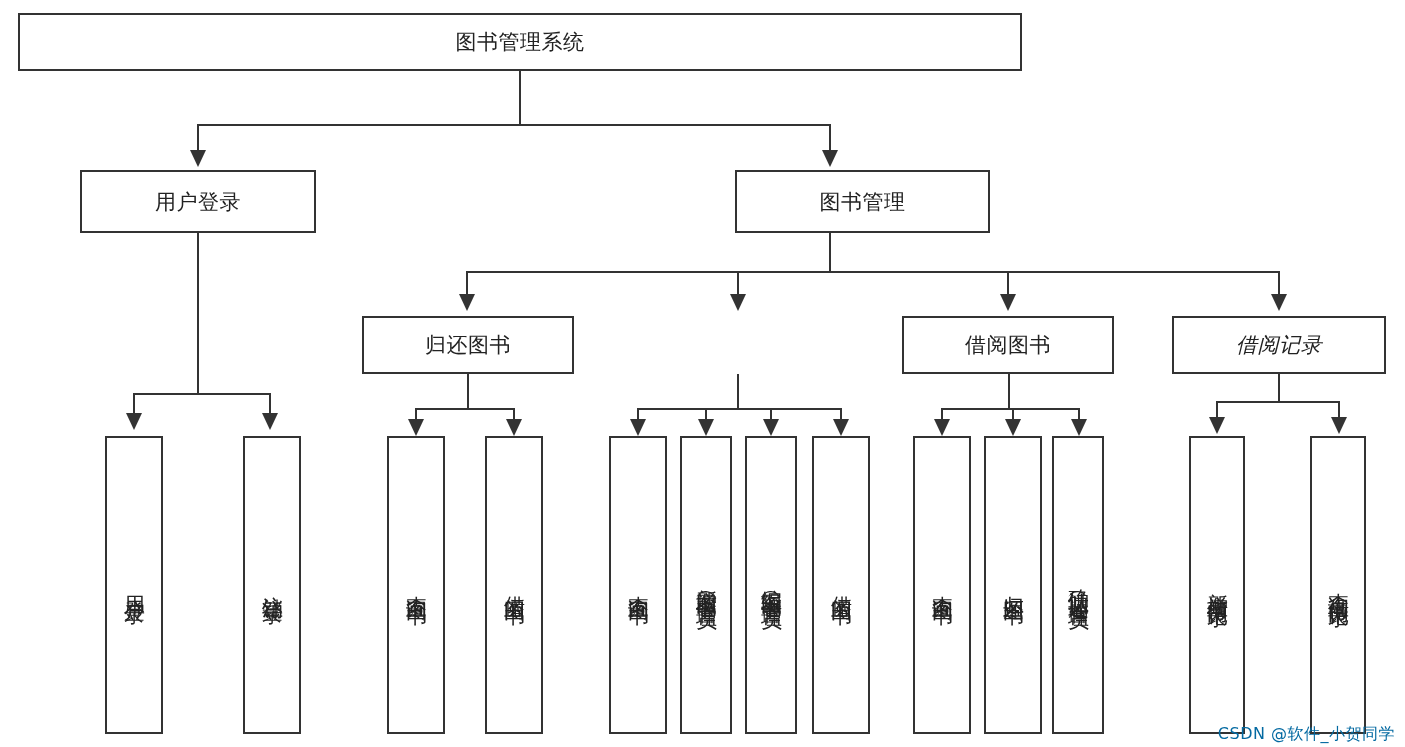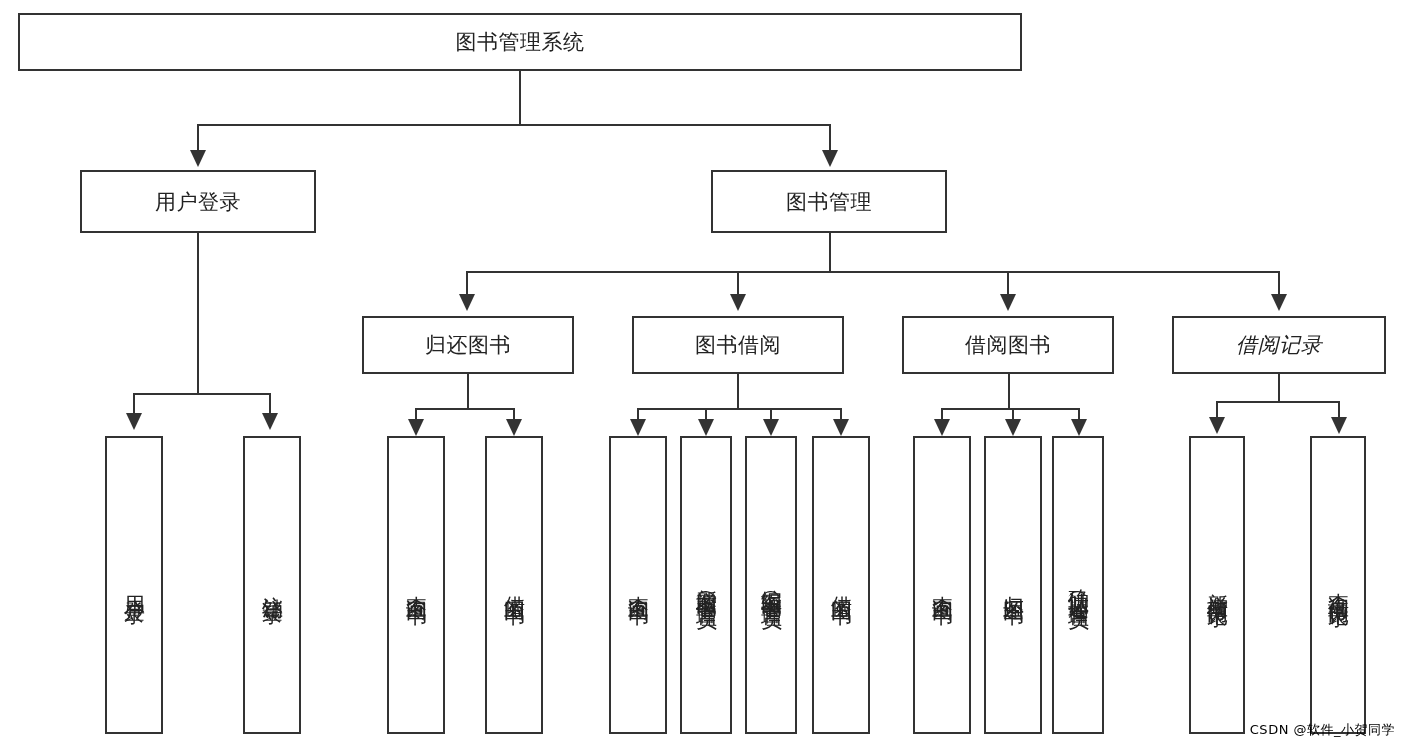--- a/index.html
+++ b/index.html
@@ -55,23 +55,23 @@
     position: absolute;
     width: 0;
     height: 0;
     border-left: 8px solid transparent;
     border-right: 8px solid transparent;
     border-top: 17px solid #333333;
   }
   #watermark {
     position: absolute;
     right: 10px;
-    bottom: 8px;
-    font-size: 13px;
-    color: #000000;
+    bottom: 2px;
+    font-size: 16px;
+    color: #0369a1;
     letter-spacing: 0.5px;
     white-space: nowrap;
     font-family: "DejaVu Sans", "Liberation Sans", sans-serif;
   }
 </style>
 </head>
 <body>
 
 <div id="canvas">
 
@@ -84,21 +84,21 @@
   <div class="line hz" style="left:197px; top:124px; width:634px;"></div>
 
   <div class="line vt" style="left:197px; top:124px; height:28px;"></div>
   <div class="arrow" style="left:190px; top:150px;"></div>
   <div class="line vt" style="left:829px; top:124px; height:28px;"></div>
   <div class="arrow" style="left:822px; top:150px;"></div>
 
   <div class="node h" style="left:80px; top:170px; width:236px; height:63px;">
     <span>用户登录</span>
   </div>
-  <div class="node h" style="left:711px; top:170px; width:236px; height:63px;">
+  <div class="node h" style="left:735px; top:170px; width:255px; height:63px;">
     <span>图书管理</span>
   </div>
 
   <div class="line vt" style="left:197px; top:233px; height:160px;"></div>
   <div class="line hz" style="left:133px; top:393px; width:136px;"></div>
   <div class="line vt" style="left:133px; top:393px; height:22px;"></div>
   <div class="arrow" style="left:126px; top:413px;"></div>
   <div class="line vt" style="left:269px; top:393px; height:22px;"></div>
   <div class="arrow" style="left:262px; top:413px;"></div>
 
@@ -109,23 +109,20 @@
   <div class="line vt" style="left:737px; top:271px; height:25px;"></div>
   <div class="arrow" style="left:730px; top:294px;"></div>
   <div class="line vt" style="left:1007px; top:271px; height:25px;"></div>
   <div class="arrow" style="left:1000px; top:294px;"></div>
   <div class="line vt" style="left:1278px; top:271px; height:25px;"></div>
   <div class="arrow" style="left:1271px; top:294px;"></div>
 
   <div class="node h" style="left:362px; top:316px; width:212px; height:58px;">
     <span>归还图书</span>
   </div>
-  <div class="node h" style="left:632px; top:316px; width:212px; height:58px;">
-    <span>图书借阅</span>
-  </div>
   <div class="node h" style="left:902px; top:316px; width:212px; height:58px;">
     <span>借阅图书</span>
   </div>
   <div class="node h" style="left:1172px; top:316px; width:214px; height:58px;font-style:italic;">
     <span>借阅记录</span>
   </div>
 
   <div class="line vt" style="left:467px; top:374px; height:34px;"></div>
   <div class="line hz" style="left:415px; top:408px; width:99px;"></div>
   <div class="line vt" style="left:415px; top:408px; height:14px;"></div>

